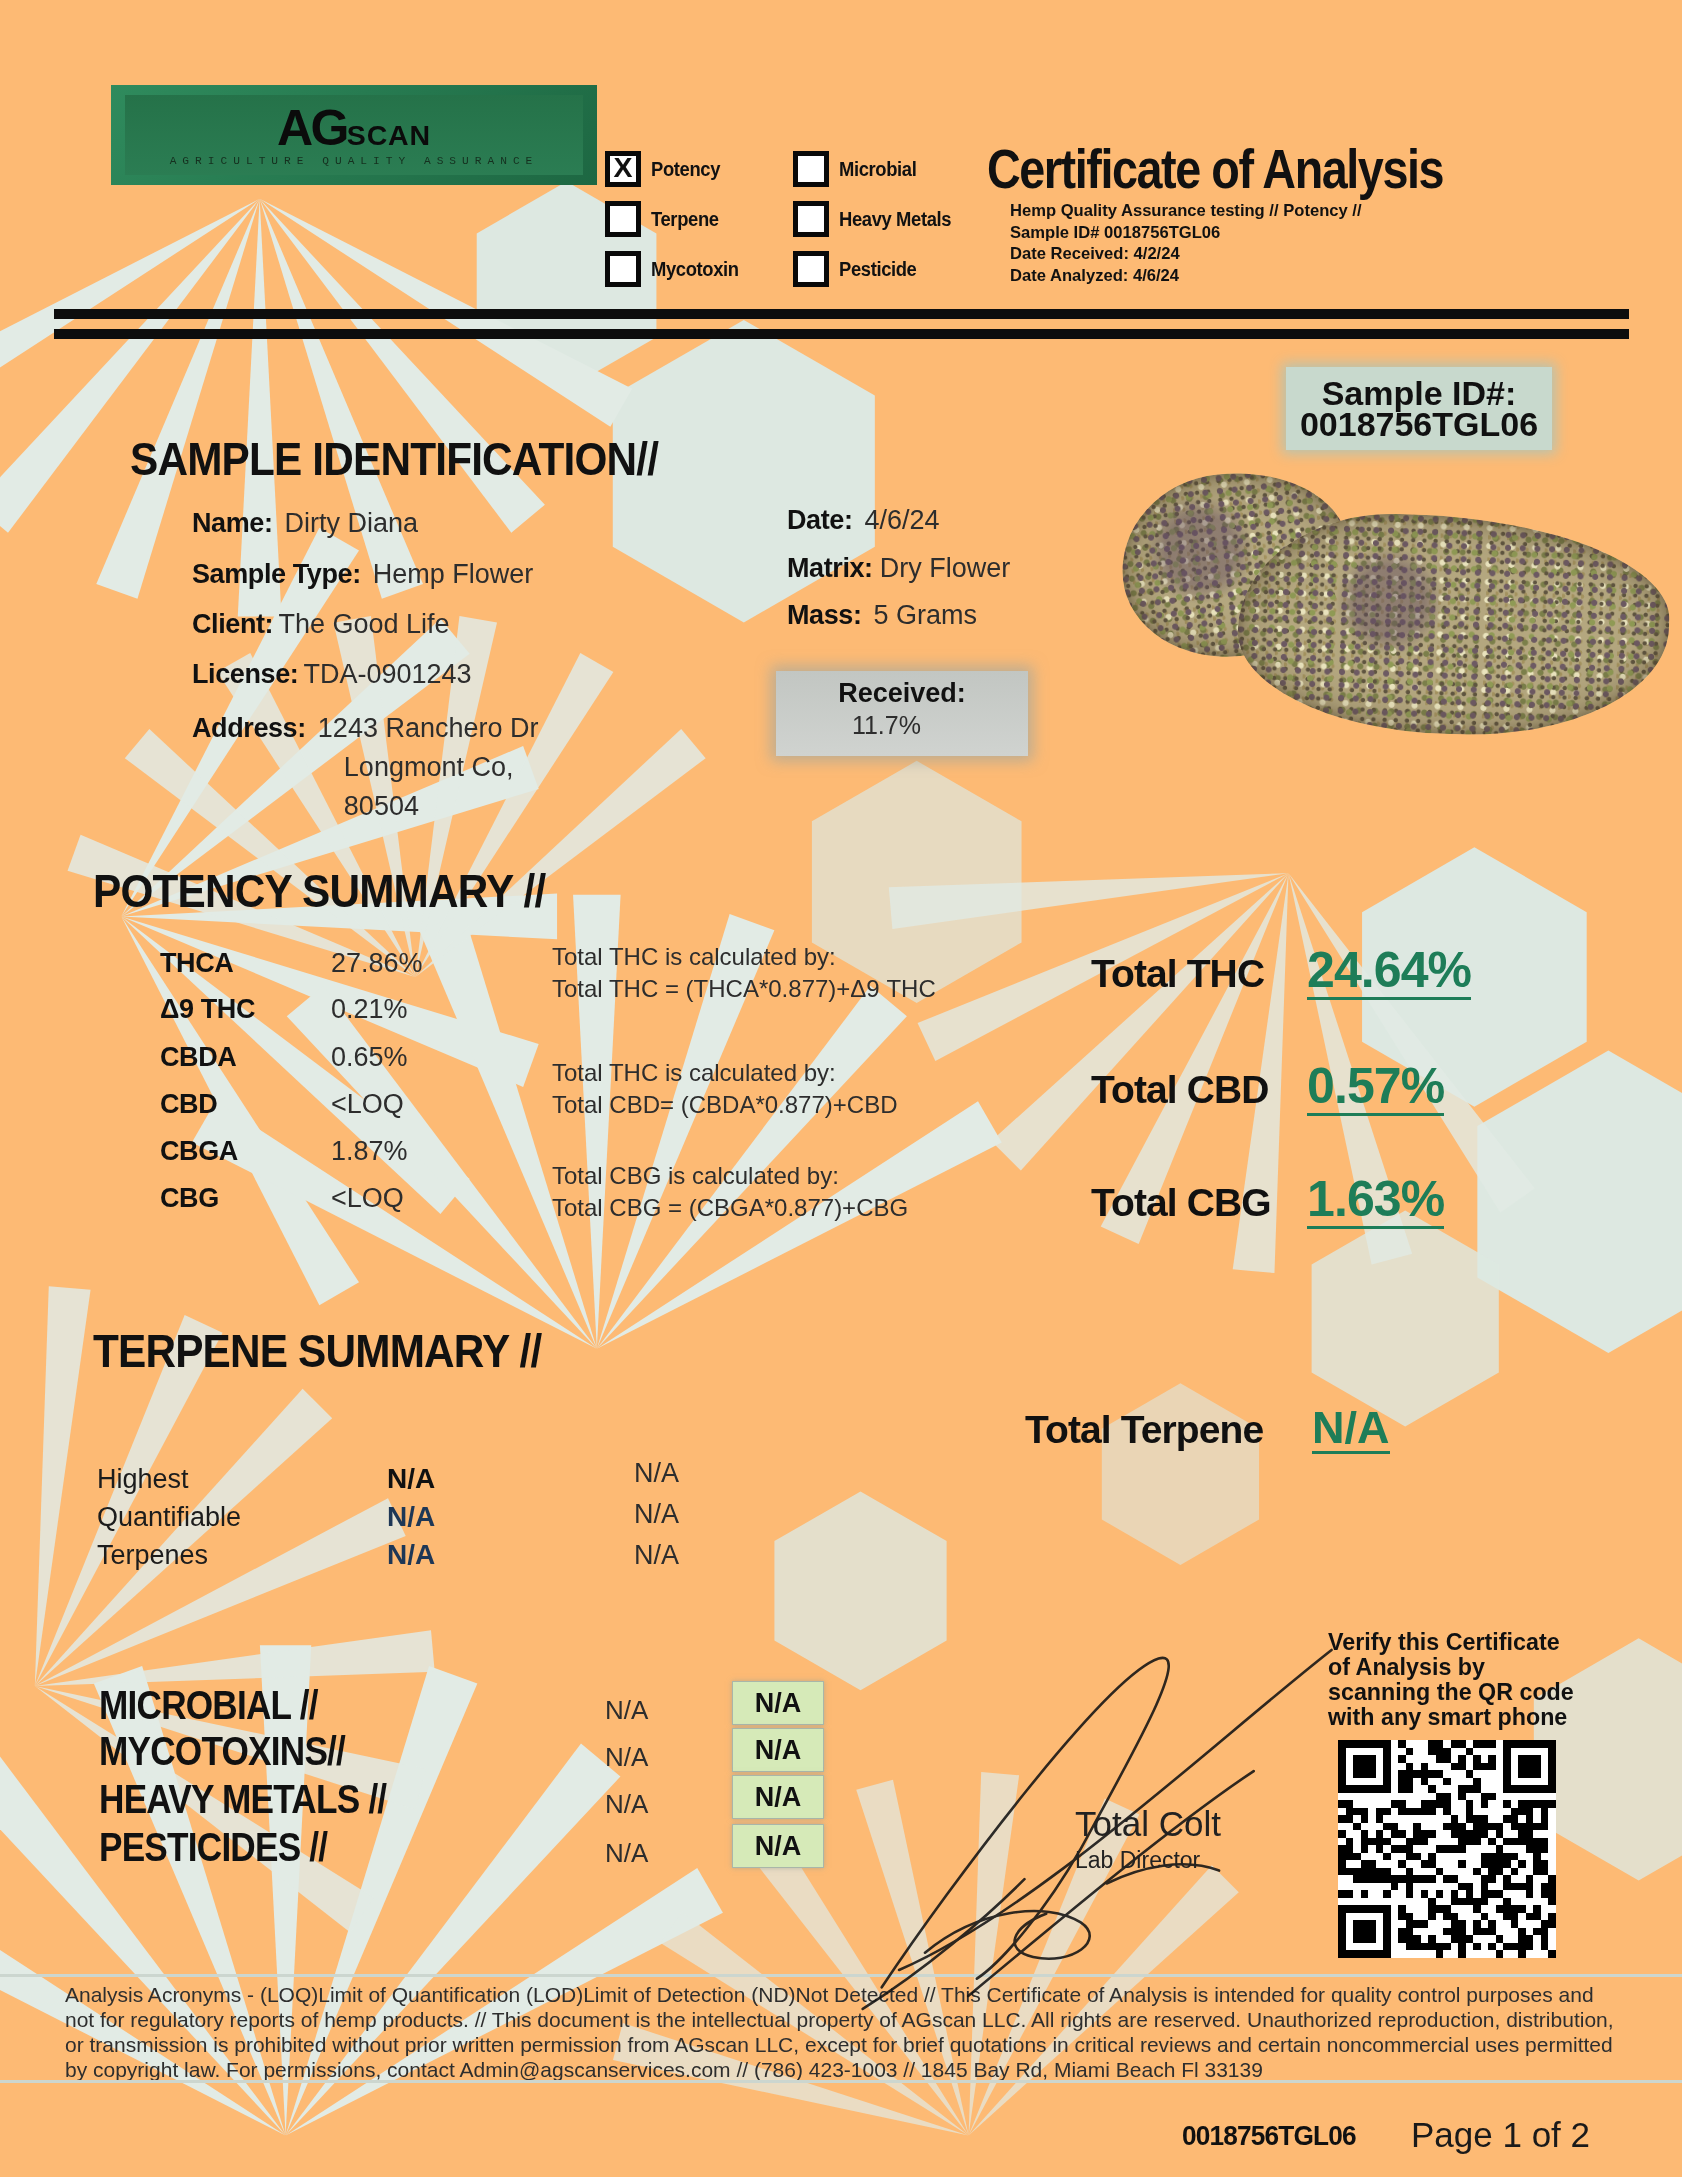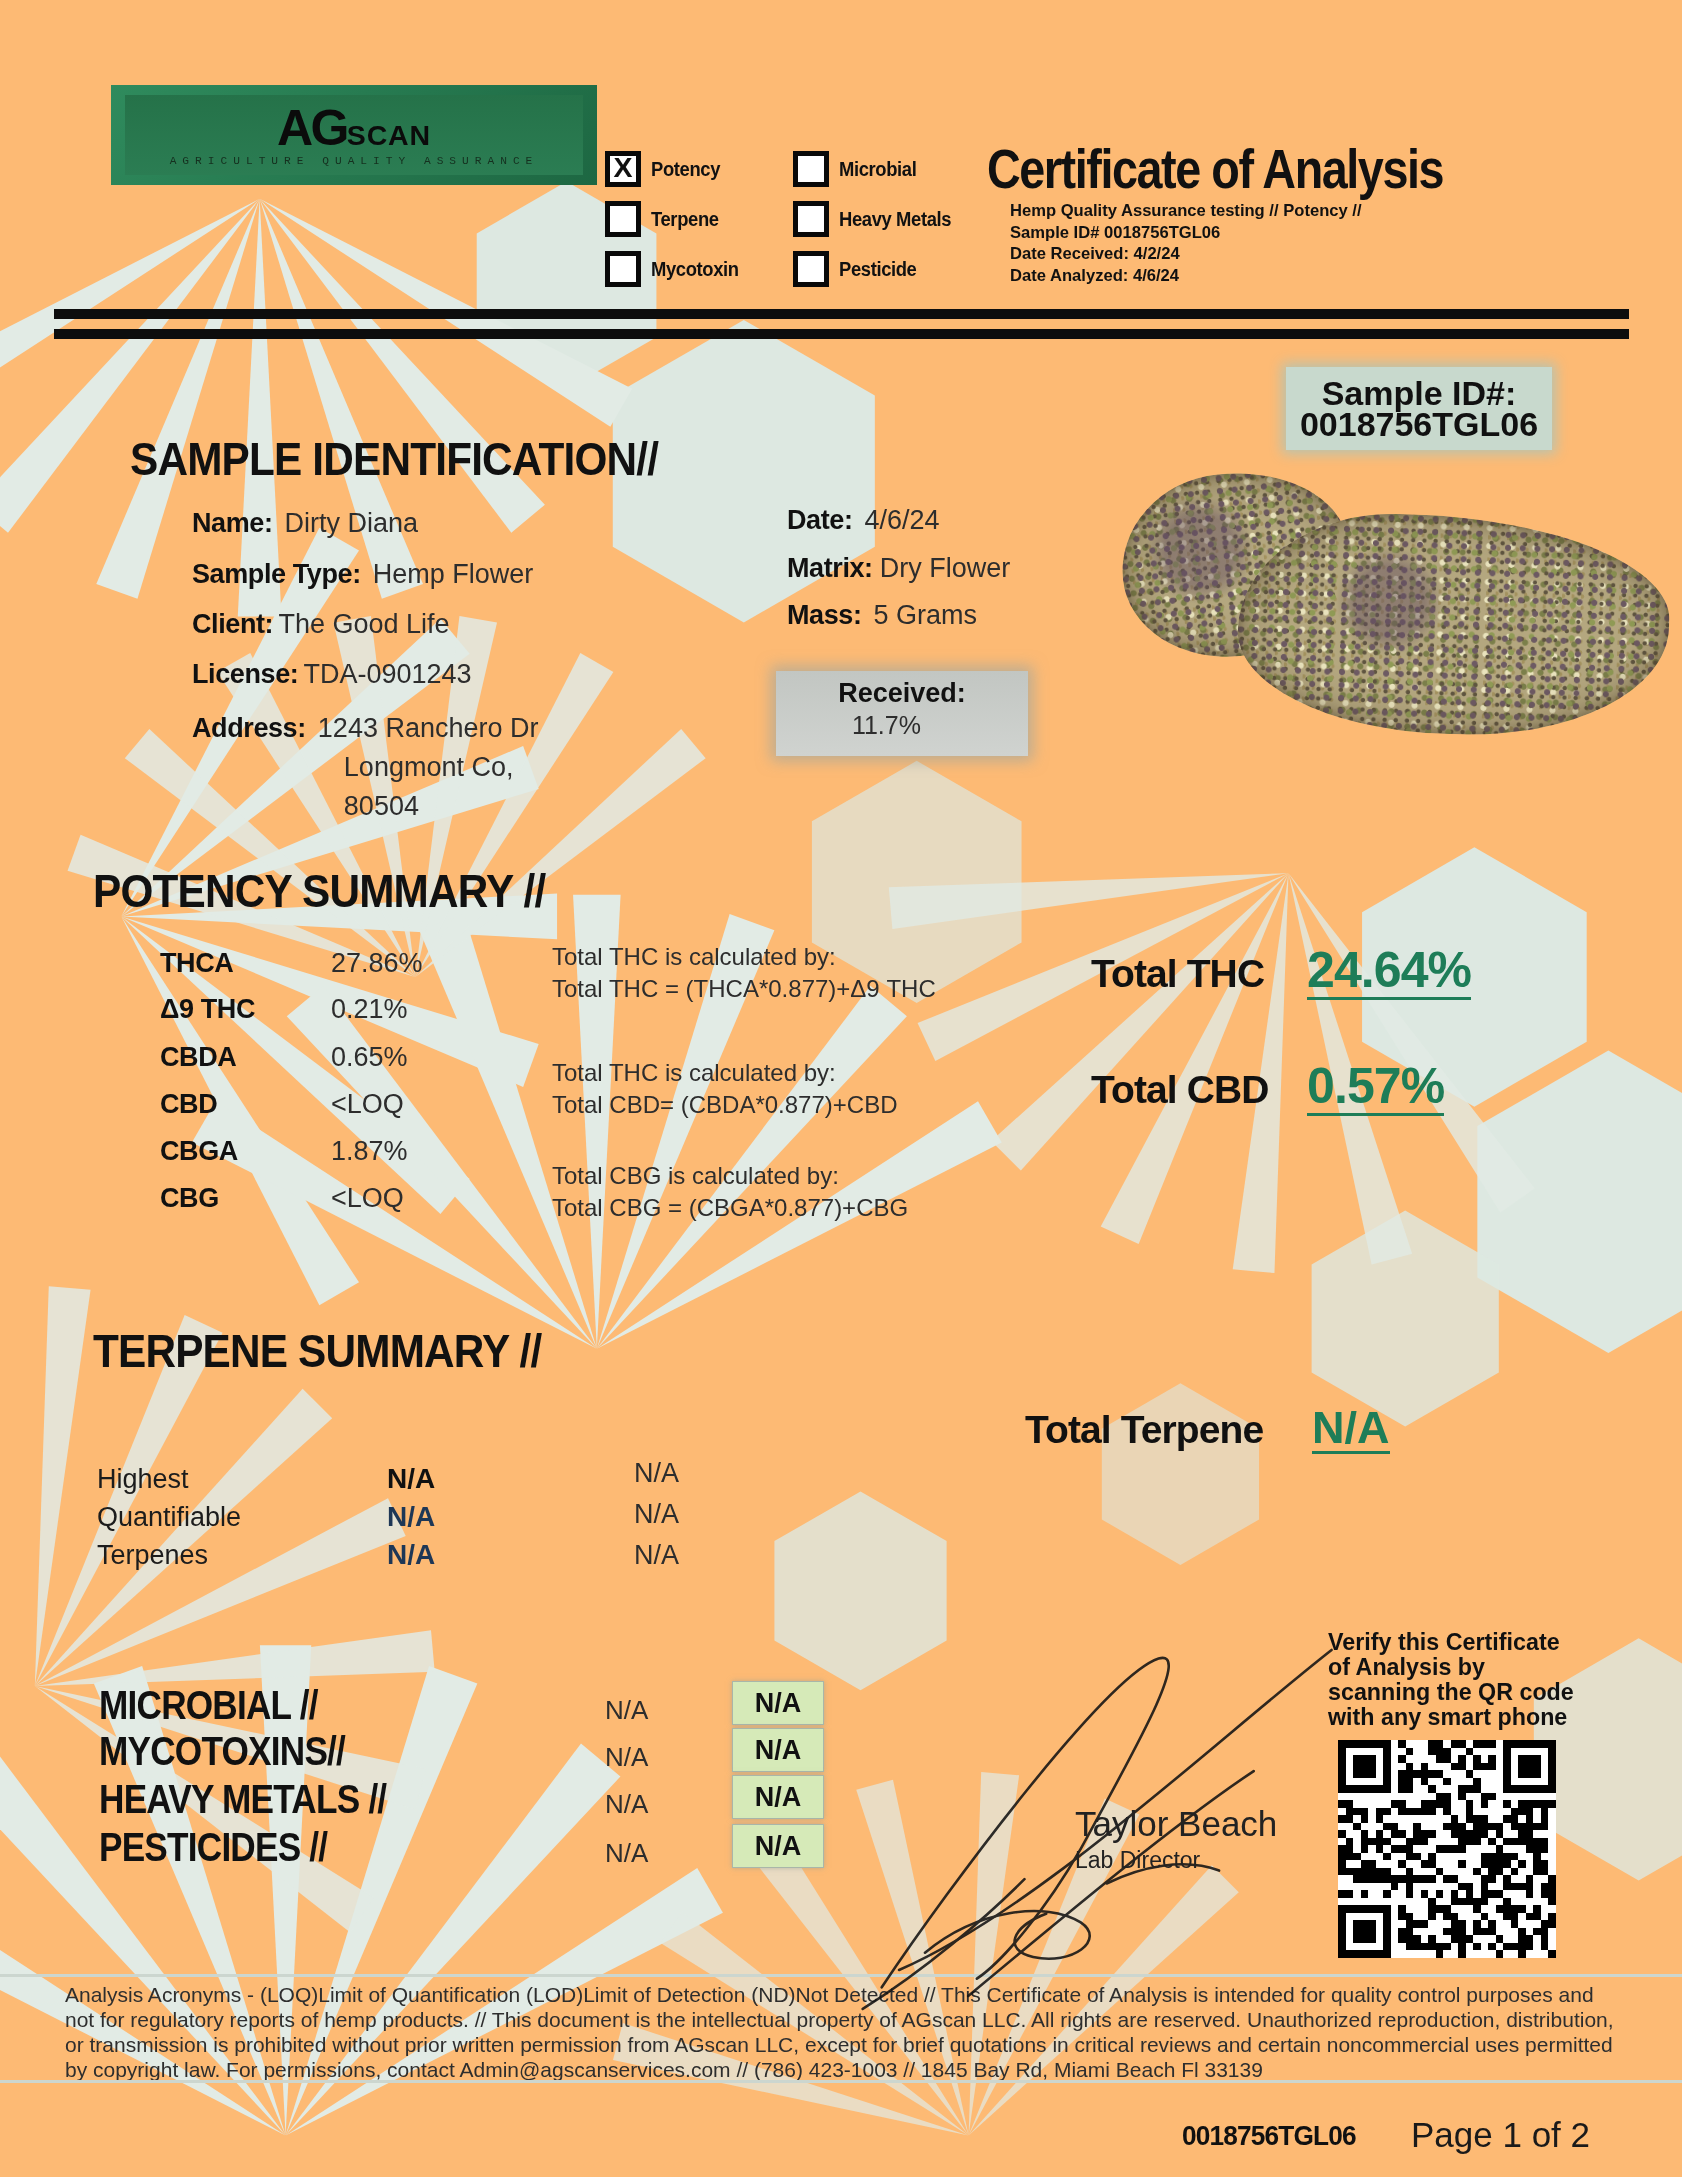--- a/index.html
+++ b/index.html
@@ -299,20 +299,24 @@
   </div>
 
   <div class="abs trow" style="left:1091px;top:944px;">
     <span class="tlabel">Total THC</span>
     <span class="tvalue">24.64%</span>
   </div>
   <div class="abs trow" style="left:1091px;top:1060px;">
     <span class="tlabel">Total CBD</span>
     <span class="tvalue">0.57%</span>
   </div>
+  <div class="abs trow" style="left:1091px;top:1173px;">
+    <span class="tlabel">Total CBG</span>
+    <span class="tvalue">1.63%</span>
+  </div>
 
   <div class="abs sec-heading" style="left:93px;top:1323px;">TERPENE SUMMARY //</div>
 
   <div class="abs trow" style="left:1025px;top:1404px;">
     <span class="ttl-label">Total Terpene</span>
     <span class="ttl-value">N/A</span>
   </div>
 
   <div class="abs terp-left" style="left:97px;top:1460px;">
     <div>Highest</div>
@@ -348,21 +352,21 @@
   <svg class="abs" style="left:847px;top:1624px;z-index:3;" width="502" height="391" viewBox="0 0 580 452">
     <g fill="none" stroke="#131313" stroke-width="3" stroke-linecap="round" opacity=".88">
       <path d="M 40 420 C 120 300, 300 60, 360 40 C 400 28, 330 150, 270 260 C 230 330, 180 390, 150 410"></path>
       <path d="M 60 400 C 220 330, 420 140, 560 30"></path>
       <path d="M 90 380 C 150 330, 230 320, 270 345 C 300 365, 260 395, 215 385 C 180 377, 190 350, 230 335"></path>
       <path d="M 140 430 C 260 330, 380 230, 470 170"></path>
       <path d="M 18 445 C 90 400, 160 340, 205 295"></path>
       <path d="M 300 300 C 340 280, 390 270, 430 285"></path>
     </g>
   </svg>
-  <div class="abs sig-name" style="left:1075px;top:1804px;z-index:4;">Taylor Beach</div>
+  <div class="abs sig-name" style="left:1075px;top:1804px;z-index:4;">Total Colt</div>
   <div class="abs sig-title" style="left:1075px;top:1847px;z-index:4;">Lab Director</div>
 
   <div class="abs qr-caption" style="left:1328px;top:1629px;">
     <div>Verify this Certificate</div>
     <div>of Analysis by</div>
     <div>scanning the QR code</div>
     <div>with any smart phone</div>
   </div>
   <div class="abs" id="qr-code" style="left:1338px;top:1740px;width:218px;height:218px;"><svg viewBox="0 0 29 29" width="218" height="218" shape-rendering="crispEdges">
         <rect width="29" height="29" fill="#fff"></rect>

